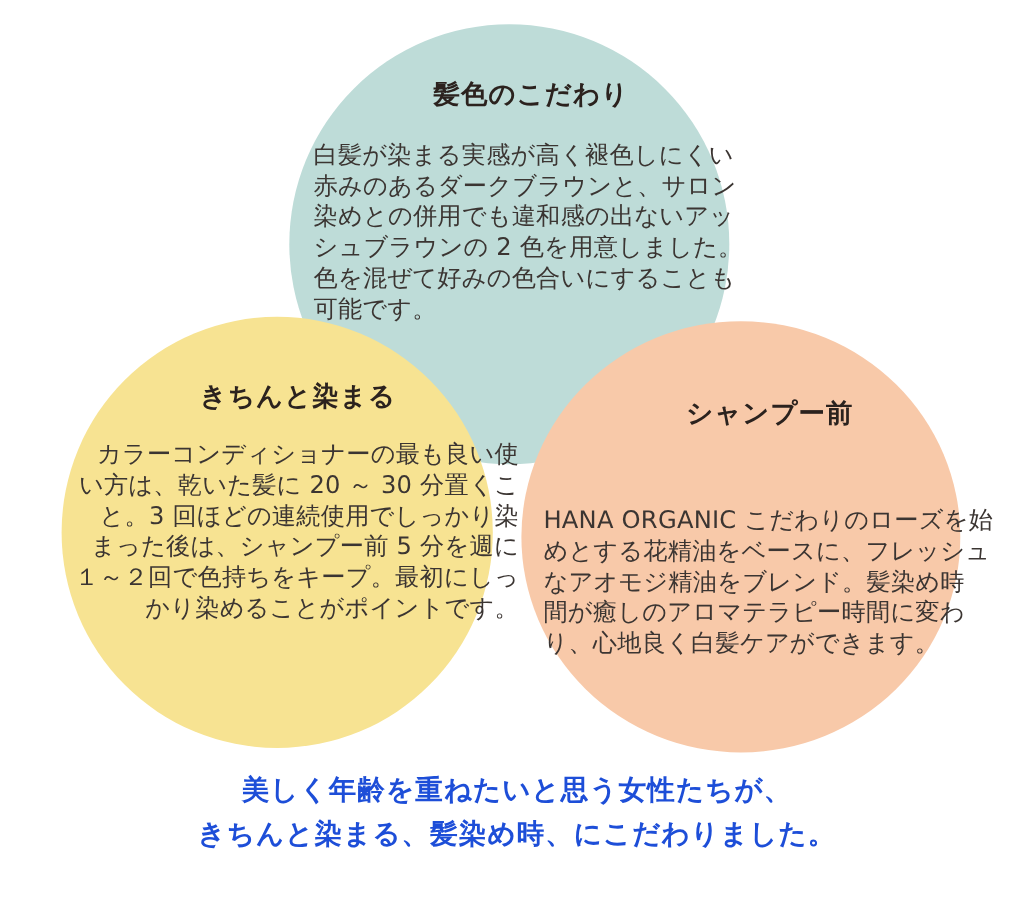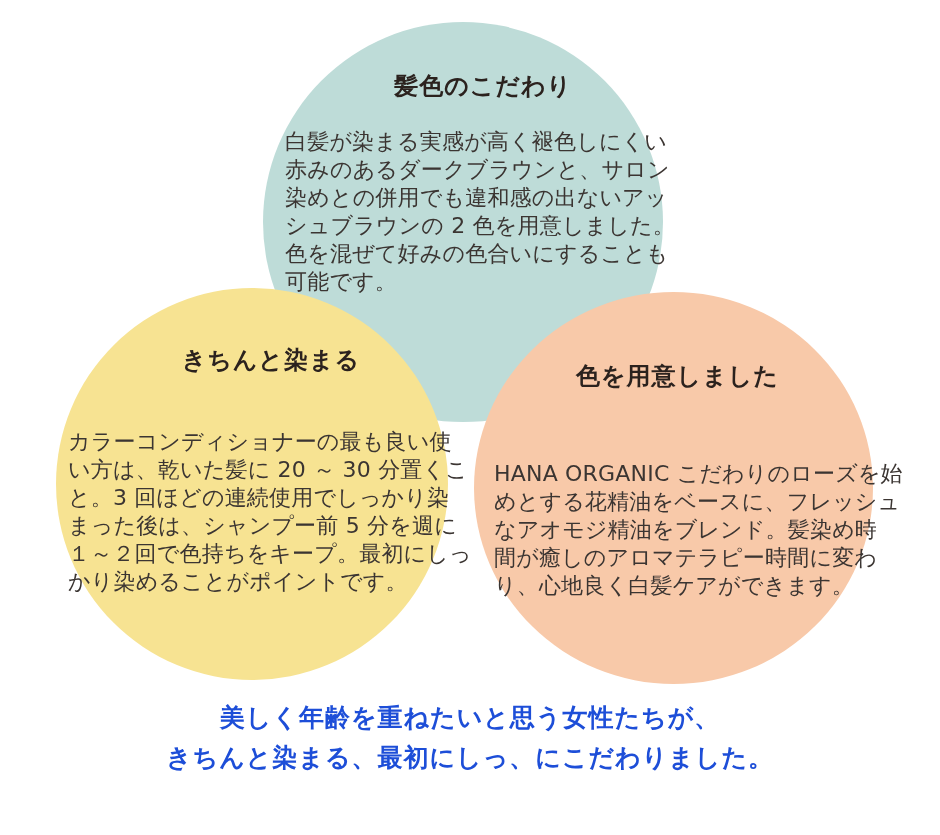--- a/index.html
+++ b/index.html
@@ -21,21 +21,21 @@
       font-weight: bold; font-size: 24px; letter-spacing: 1px;
       color: #2b221e; white-space: nowrap; text-align: right;
     }
     .body {
       font-size: 22px; line-height: 28px; white-space: pre; color: #3b3532;
       letter-spacing: 0.2px;
     }
     .t-teal   { left: 372px; top: 70px;  width: 200px; }
     .b-teal   { left: 285px; top: 128px; }
     .t-yellow { left: 140px; top: 344px; width: 220px; }
-    .b-yellow { left: 68px;  top: 428px; }
+    .b-yellow { left: 68px;  top: 400px; text-align: right; }
     .t-peach  { left: 576px; top: 360px; width: 200px; }
     .b-peach  { left: 494px; top: 422px; margin-top: 38px; }
 
     .tagline {
       position: absolute; left: 0; top: 698px; width: 940px; z-index: 5;
       text-align: center;
       font-family: "DejaVu Serif", "Liberation Serif", serif;
       font-weight: bold; font-size: 25px; line-height: 40px; color: #1d4ed8;
       letter-spacing: 1px;
     }
@@ -57,23 +57,23 @@
 可能です。</div>
 
 <div class="block title t-yellow">きちんと染まる</div>
 <div class="block body b-yellow">カラーコンディショナーの最も良い使
 い方は、乾いた髪に 20 ～ 30 分置くこ
 と。3 回ほどの連続使用でしっかり染
 まった後は、シャンプー前 5 分を週に
 １～２回で色持ちをキープ。最初にしっ
 かり染めることがポイントです。</div>
 
-<div class="block title t-peach">色を用意しました</div>
+<div class="block title t-peach">シャンプー前</div>
 <div class="block body b-peach">HANA ORGANIC こだわりのローズを始
 めとする花精油をベースに、フレッシュ
 なアオモジ精油をブレンド。髪染め時
 間が癒しのアロマテラピー時間に変わ
 り、心地良く白髪ケアができます。</div>
 
 <div class="tagline">
   <div>美しく年齢を重ねたいと思う女性たちが、</div>
-  <div>きちんと染まる、最初にしっ、にこだわりました。</div>
+  <div>きちんと染まる、髪染め時、にこだわりました。</div>
 </div>
 
 </body></html>

